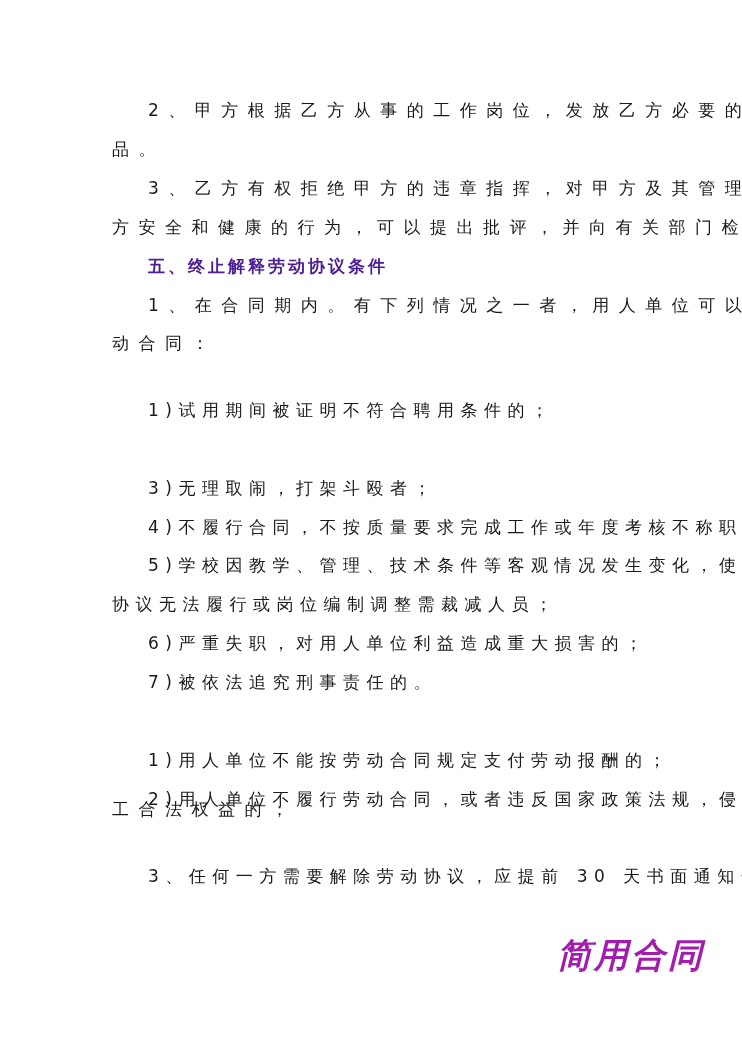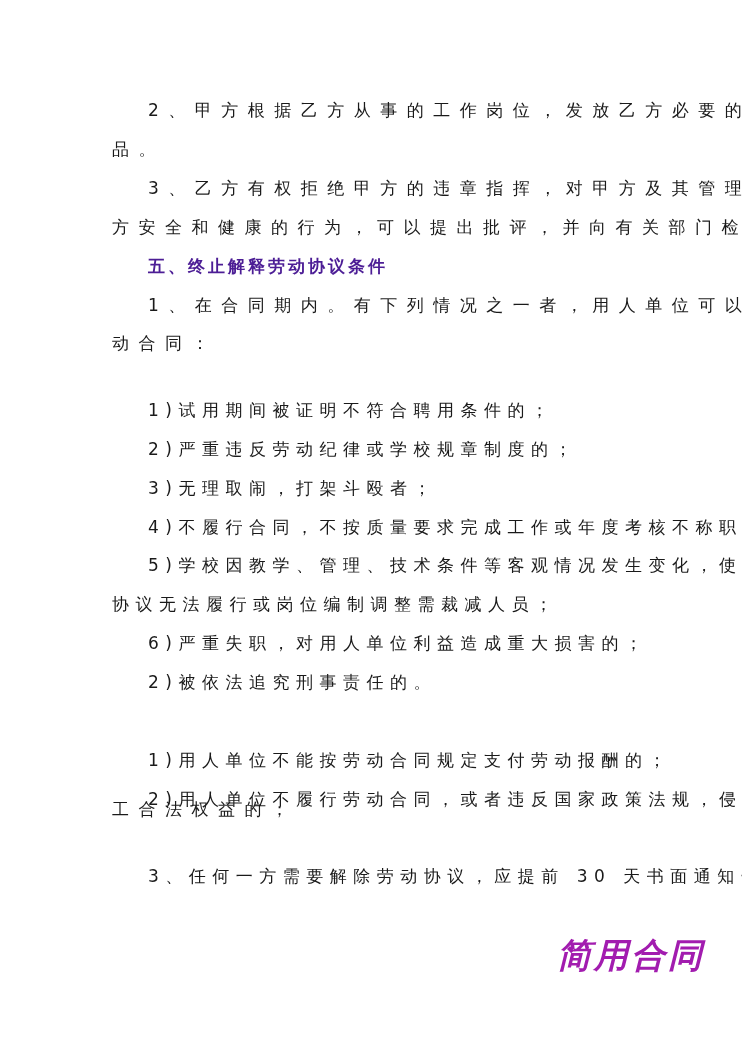--- a/index.html
+++ b/index.html
@@ -39,27 +39,26 @@
 
 <div class="page">
   <div class="line indent" style="top:99px">2、甲方根据乙方从事的工作岗位，发放乙方必要的劳动保护用</div>
   <div class="line" style="top:138px">品。</div>
   <div class="line indent" style="top:177px">3、乙方有权拒绝甲方的违章指挥，对甲方及其管理人员漠视乙</div>
   <div class="line" style="top:216px">方安全和健康的行为，可以提出批评，并向有关部门检举、控告。</div>
   <div class="line indent bold" style="top:255px">五、终止解释劳动协议条件</div>
   <div class="line indent" style="top:294px">1、在合同期内。有下列情况之一者，用人单位可以提出解除劳</div>
   <div class="line" style="top:332px">动合同：</div>
   <div class="line indent mid" style="top:371px">1)试用期间被证明不符合聘用条件的；</div>
-  <div class="line indent mid" style="top:410px">2)严重违反劳动纪律或学校规章制度的；</div>
   <div class="line indent mid" style="top:449px">3)无理取闹，打架斗殴者；</div>
   <div class="line indent mid" style="top:488px">4)不履行合同，不按质量要求完成工作或年度考核不称职的；</div>
   <div class="line indent mid" style="top:526px">5)学校因教学、管理、技术条件等客观情况发生变化，使原劳动</div>
   <div class="line mid" style="top:565px">协议无法履行或岗位编制调整需裁减人员；</div>
   <div class="line indent mid" style="top:604px">6)严重失职，对用人单位利益造成重大损害的；</div>
-  <div class="line indent mid" style="top:643px">2)被依法追究刑事责任的。</div>
+  <div class="line indent mid" style="top:643px">7)被依法追究刑事责任的。</div>
   <div class="line indent mid" style="top:721px">1)用人单位不能按劳动合同规定支付劳动报酬的；</div>
   <div class="line indent mid" style="top:760px">2)用人单位不履行劳动合同，或者违反国家政策法规，侵害临时</div>
   <div class="line" style="top:798px">工合法权益的；</div>
   <div class="line indent mid" style="top:837px">3、任何一方需要解除劳动协议，应提前 30 天书面通知一方。</div>
 
   <div class="watermark">
     <div class="wm-title">简用合同</div>
   </div>
 </div>
 

